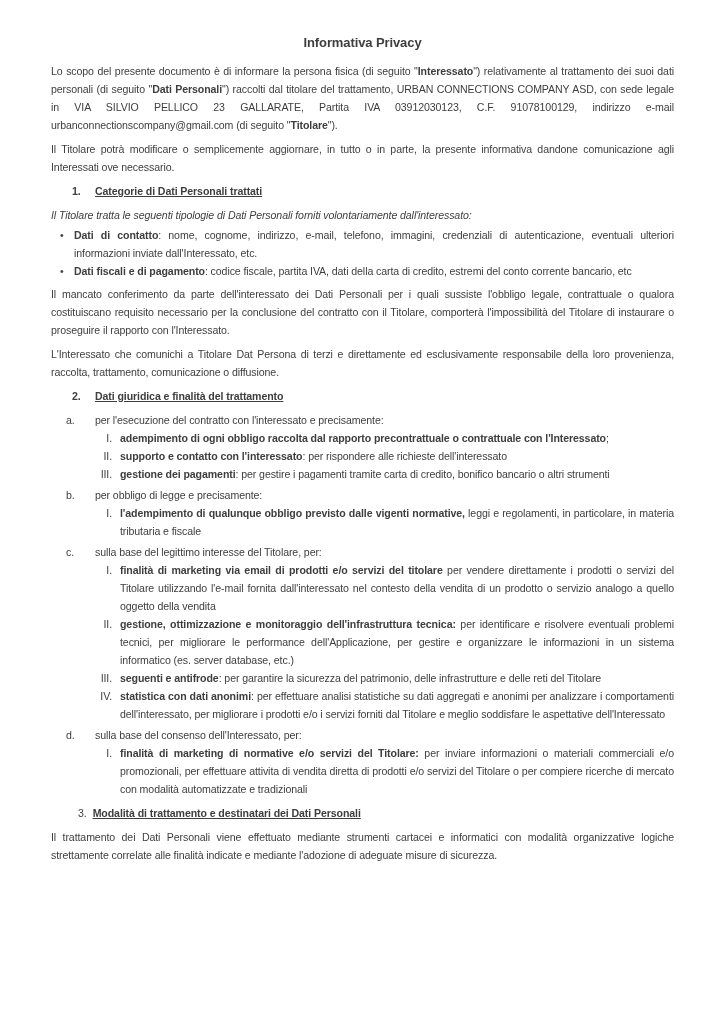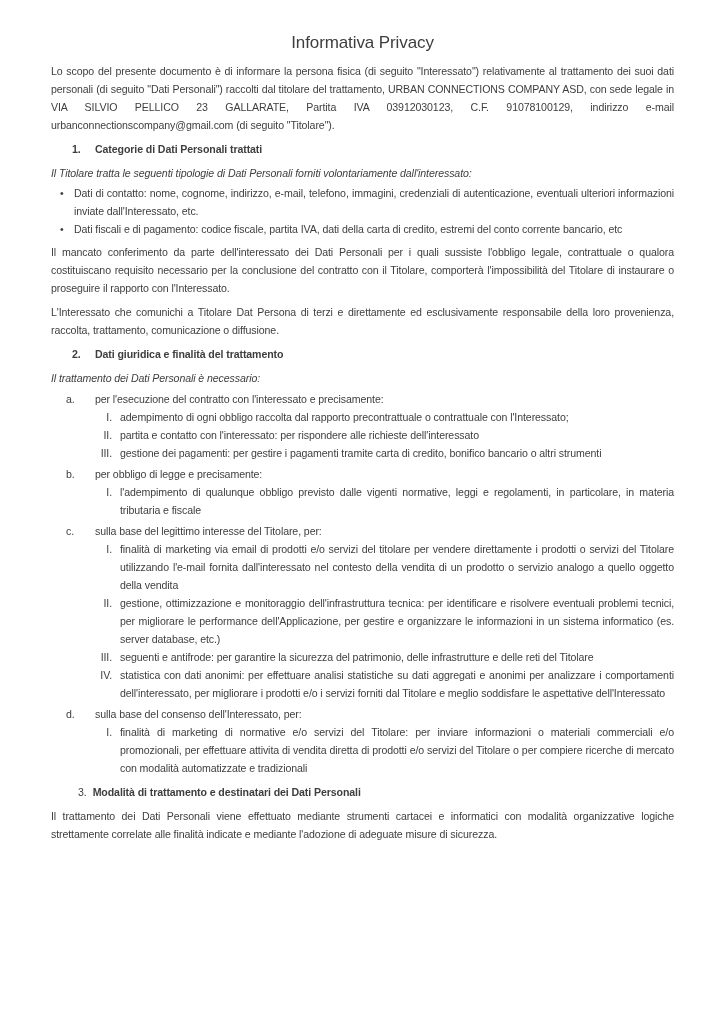--- a/index.html
+++ b/index.html
@@ -17,38 +17,39 @@
     overflow: hidden;
   }
   .page {
     box-sizing: border-box;
     width: 725px;
     height: 1024px;
     padding: 34px 51px 20px 51px;
     background: #ffffff;
   }
   .doc-title {
-    font-size: 17px;
-    font-weight: normal;
+    font-size: 13px;
+    font-weight: bold;
     text-align: center;
     line-height: 18px;
     margin: 0 0 10px 0;
   }
   .para {
     margin: 0 0 6px 0;
     text-align: justify;
     line-height: 18px;
   }
   .para.tight { margin-bottom: 2px; font-style: italic; }
   .para.gap-before { margin-top: 0; }
   .heading {
     margin: 3px 0 6px 0;
     line-height: 18px;
     padding-left: 21px;
     font-weight: bold;
+    text-decoration: underline;
   }
   .heading .h-num {
     display: inline-block;
     width: 23px;
     font-weight: bold;
   }
   .heading.tight { padding-left: 27px; }
   .heading.tight .h-num {
     width: auto;
     margin-right: 6px;
@@ -81,43 +82,43 @@
     line-height: 18px;
     text-align: justify;
   }
   .roman-label {
     position: absolute;
     left: 0;
     top: 0;
     width: 61px;
     text-align: right;
   }
-  b { font-weight: normal; }
+  b { font-weight: bold; }
 </style>
 </head>
 <body style="color: rgb(62, 62, 62); background: rgb(255, 255, 255);">
 
 <div class="page">
   <div class="doc-title">Informativa Privacy</div>
   <div id="doc-body">
       <p class="para"><span>Lo scopo del presente documento è di informare la persona fisica (di seguito "</span><b>Interessato</b><span>") relativamente al trattamento dei suoi dati personali (di seguito "</span><b>Dati Personali</b><span>") raccolti dal titolare del trattamento, URBAN CONNECTIONS COMPANY ASD, con sede legale in VIA SILVIO PELLICO 23 GALLARATE, Partita IVA 03912030123, C.F. 91078100129, indirizzo e-mail urbanconnectionscompany@gmail.com (di seguito "</span><b>Titolare</b><span>").</span></p>
+      <p class="para"><span>Il Titolare potrà modificare o semplicemente aggiornare, in tutto o in parte, la presente informativa dandone comunicazione agli Interessati ove necessario.</span></p>
       <div class="heading"><span class="h-num">1.</span><span class="h-text">Categorie di Dati Personali trattati</span></div>
       <p class="para tight"><span>Il Titolare tratta le seguenti tipologie di Dati Personali forniti volontariamente dall'interessato:</span></p>
       <div class="bullet-list">
         <div class="bullet-item"><span class="bullet">•</span><b>Dati di contatto</b><span>: nome, cognome, indirizzo, e-mail, telefono, immagini, credenziali di autenticazione, eventuali ulteriori informazioni inviate dall'Interessato, etc.</span></div>
         <div class="bullet-item"><span class="bullet">•</span><b>Dati fiscali e di pagamento</b><span>: codice fiscale, partita IVA, dati della carta di credito, estremi del conto corrente bancario, etc</span></div>
       </div>
       <p class="para"><span>Il mancato conferimento da parte dell'interessato dei Dati Personali per i quali sussiste l'obbligo legale, contrattuale o qualora costituiscano requisito necessario per la conclusione del contratto con il Titolare, comporterà l'impossibilità del Titolare di instaurare o proseguire il rapporto con l'Interessato.</span></p>
       <p class="para gap-before"><span>L'Interessato che comunichi a Titolare Dat Persona di terzi e direttamente ed esclusivamente responsabile della loro provenienza, raccolta, trattamento, comunicazione o diffusione.</span></p>
       <div class="heading"><span class="h-num">2.</span><span class="h-text">Dati giuridica e finalità del trattamento</span></div>
-      <p class="para tight"><span>Il trattamento dei Dati Personali è necessario:</span></p>
       <div class="alpha-list">
         <div class="alpha-item"><span class="alpha-label">a.</span><span>per l'esecuzione del contratto con l'interessato e precisamente:</span></div>
         <div class="roman-item"><span class="roman-label">I.</span><b>adempimento di ogni obbligo raccolta dal rapporto precontrattuale o contrattuale con l'Interessato</b><span>;</span></div>
-        <div class="roman-item"><span class="roman-label">II.</span><b>partita e contatto con l'interessato</b><span>: per rispondere alle richieste dell'interessato</span></div>
+        <div class="roman-item"><span class="roman-label">II.</span><b>supporto e contatto con l'interessato</b><span>: per rispondere alle richieste dell'interessato</span></div>
         <div class="roman-item"><span class="roman-label">III.</span><b>gestione dei pagamenti</b><span>: per gestire i pagamenti tramite carta di credito, bonifico bancario o altri strumenti</span></div>
         <div class="alpha-item"><span class="alpha-label">b.</span><span>per obbligo di legge e precisamente:</span></div>
         <div class="roman-item"><span class="roman-label">I.</span><b>l'adempimento di qualunque obbligo previsto dalle vigenti normative,</b><span> leggi e regolamenti, in particolare, in materia tributaria e fiscale</span></div>
         <div class="alpha-item"><span class="alpha-label">c.</span><span>sulla base del legittimo interesse del Titolare, per:</span></div>
         <div class="roman-item"><span class="roman-label">I.</span><b>finalità di marketing via email di prodotti e/o servizi del titolare</b><span> per vendere direttamente i prodotti o servizi del Titolare utilizzando l'e-mail fornita dall'interessato nel contesto della vendita di un prodotto o servizio analogo a quello oggetto della vendita</span></div>
         <div class="roman-item"><span class="roman-label">II.</span><b>gestione, ottimizzazione e monitoraggio dell'infrastruttura tecnica:</b><span> per identificare e risolvere eventuali problemi tecnici, per migliorare le performance dell'Applicazione, per gestire e organizzare le informazioni in un sistema informatico (es. server database, etc.)</span></div>
         <div class="roman-item"><span class="roman-label">III.</span><b>seguenti e antifrode</b><span>: per garantire la sicurezza del patrimonio, delle infrastrutture e delle reti del Titolare</span></div>
         <div class="roman-item"><span class="roman-label">IV.</span><b>statistica con dati anonimi</b><span>: per effettuare analisi statistiche su dati aggregati e anonimi per analizzare i comportamenti dell'interessato, per migliorare i prodotti e/o i servizi forniti dal Titolare e meglio soddisfare le aspettative dell'Interessato</span></div>
         <div class="alpha-item"><span class="alpha-label">d.</span><span>sulla base del consenso dell'Interessato, per:</span></div>
         <div class="roman-item"><span class="roman-label">I.</span><b>finalità di marketing di normative e/o servizi del Titolare:</b><span> per inviare informazioni o materiali commerciali e/o promozionali, per effettuare attivita di vendita diretta di prodotti e/o servizi del Titolare o per compiere ricerche di mercato con modalità automatizzate e tradizionali</span></div>

